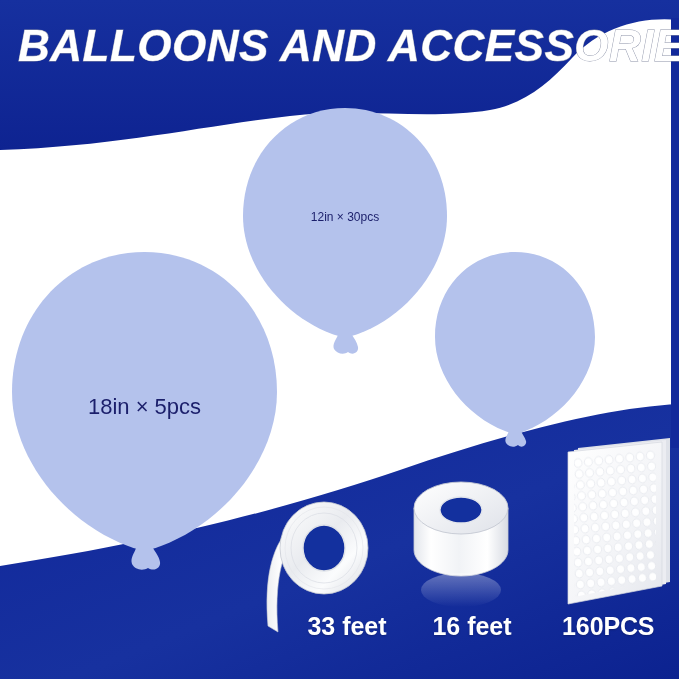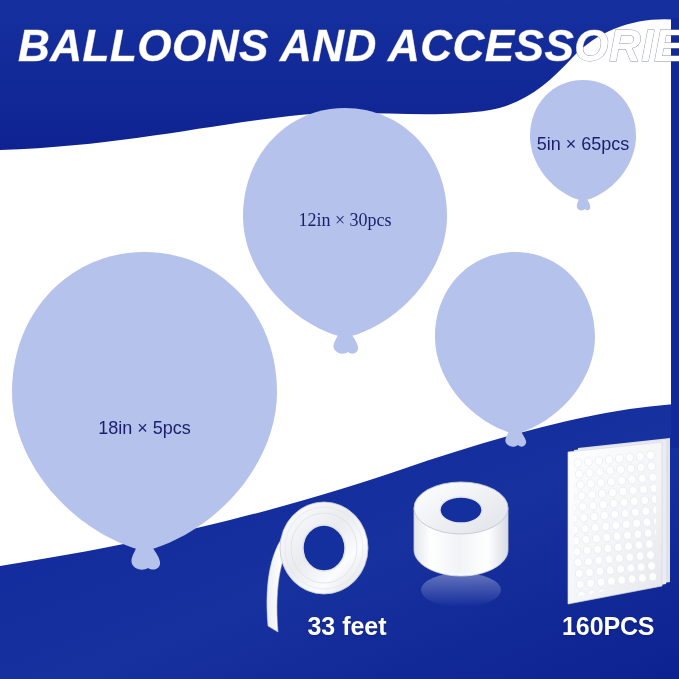--- a/index.html
+++ b/index.html
@@ -41,22 +41,22 @@
     font-weight:400;
     white-space:nowrap;
     pointer-events:none;
   }
 
   #balloon-18 {left:8px;  top:250px; width:273px; height:330px;}
   #balloon-12 {left:240px;top:106px; width:210px; height:254px;}
   #balloon-10 {left:432px;top:250px; width:166px; height:202px;}
   #balloon-5  {left:528px;top:78px;  width:110px; height:136px;}
 
-  #balloon-18 .balloon-label{top:168px;font-size:18px;}
-  #balloon-12 .balloon-label{top:104px;font-size:18px;font-family:Liberation Serif, serif;}
+  #balloon-18 .balloon-label{top:144px;font-size:22px;}
+  #balloon-12 .balloon-label{top:104px;font-size:12px;}
   #balloon-10 .balloon-label{top: 88px;font-size:18px;}
   #balloon-5  .balloon-label{top: 56px;font-size:18px;}
 
   
   .accessory{position:absolute;}
   .accessory svg{display:block;overflow:visible;}
 
   #tape-roll   {left:262px;top:486px;width:118px;height:150px;}
   #ribbon-roll {left:404px;top:478px;width:116px;height:132px;}
   #glue-dots   {left:548px;top:432px;width:126px;height:178px;}
@@ -159,36 +159,20 @@
                C86,183 89,183 93,181
                C132,166 163,127 163,87
                C163,38 128,2 83,2 Z" fill="#B4C2EC"></path>
       <path d="M77,181 C75,186 72,189 74,193
                C77,197 82,198 86,195
                C90,199 95,195 94,191
                C93,187 90,184 89,181 Z" fill="#B4C2EC"></path>
     </svg>
   </div>
 
-  <div class="balloon" id="balloon-5">
-    <svg viewBox="0 0 110 136" xmlns="http://www.w3.org/2000/svg">
-      <path d="M55,2
-               C25,2 2,26 2,58
-               C2,85 22,111 48,121
-               C51,122 53,122 55,122
-               C57,122 59,122 62,121
-               C88,111 108,85 108,58
-               C108,26 85,2 55,2 Z" fill="#B4C2EC"></path>
-      <path d="M51,121 C50,124 48,127 49,130
-               C51,133 55,133 57,131
-               C60,134 63,131 62,128
-               C62,125 60,123 59,121 Z" fill="#B4C2EC"></path>
-    </svg>
-    <div class="balloon-label">5in × 65pcs</div>
-  </div>
 
   <div class="accessory" id="tape-roll">
     <svg width="118" height="150" viewBox="0 0 118 150" xmlns="http://www.w3.org/2000/svg">
       <defs>
         <linearGradient id="tapeRing" x1="0" y1="0" x2="1" y2="1">
           <stop offset="0%" stop-color="#ffffff"></stop>
           <stop offset="45%" stop-color="#e9ebef"></stop>
           <stop offset="70%" stop-color="#fbfcfd"></stop>
           <stop offset="100%" stop-color="#d6d9e0"></stop>
         </linearGradient>
@@ -266,18 +250,19 @@
         <path d="M26,26 L108,17 L108,148 L26,165 Z"></path>
       </clipPath>
       <g clip-path="url(#sheetClip)">
         <rect x="20" y="10" width="100" height="165" fill="url(#dotPat)" transform="rotate(-6 67 90)"></rect>
       </g>
     </svg>
   </div>
 
   <div class="caption" id="caption-33">33 feet</div>
 
+  <div class="caption" id="caption-16">16 feet</div>
 
   <div class="caption" id="caption-160">
     <span class="num">160</span><span class="pcs">PCS</span>
   </div>
 
 </div>
 
 </body></html>

